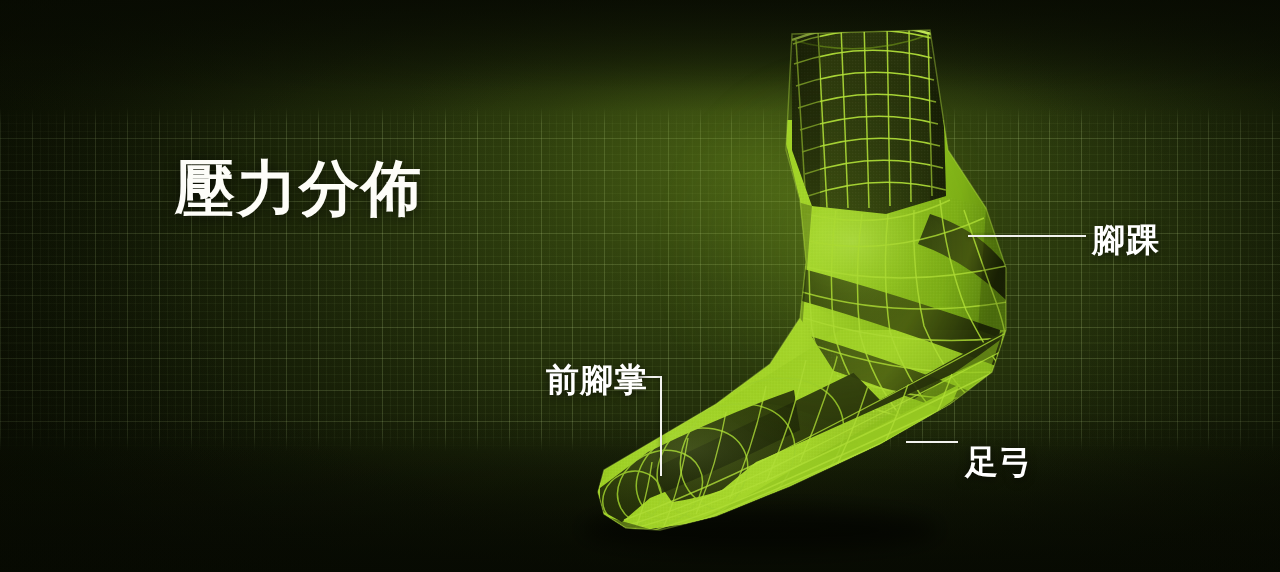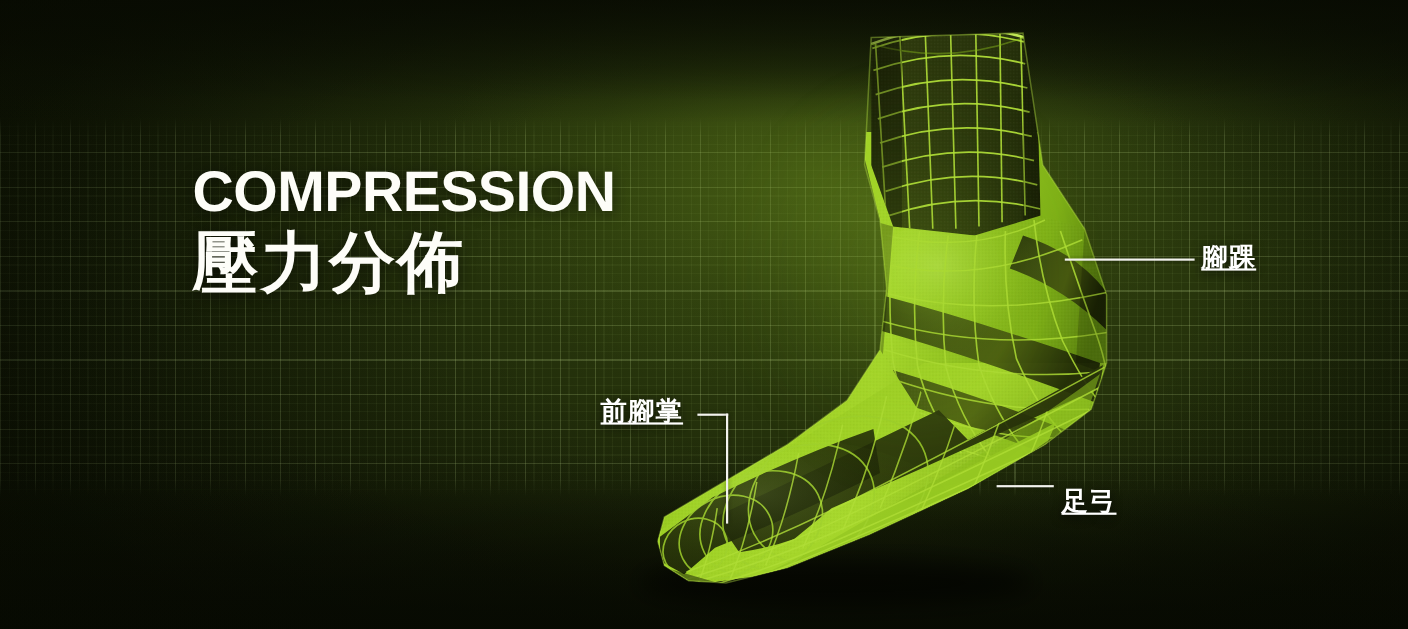--- a/index.html
+++ b/index.html
@@ -91,26 +91,25 @@
     position:absolute;
     left:600px;top:10px;width:460px;height:540px;
     background:radial-gradient(ellipse 50% 50% at 50% 45%, rgba(150,200,40,0.20) 0%, rgba(120,165,30,0.07) 45%, rgba(0,0,0,0) 72%);
     filter:blur(14px);
   }
 
   
   .callout{position:absolute;z-index:8;}
   .callout-label{
     color:#ffffff;
-    font-size:24px;
+    font-size:33px;
     font-weight:700;
     letter-spacing:1px;
     white-space:nowrap;
     text-shadow:0 2px 10px rgba(0,0,0,0.6);
-    text-decoration:underline;
   }
   .lead-h{
     position:absolute;
     height:2px;
     background:#f2f2ee;
     box-shadow:0 0 4px rgba(0,0,0,0.4);
   }
   .lead-v{
     position:absolute;
     width:2px;
@@ -362,21 +361,20 @@
 
       <path d="M792,34 L930,30 L948,150 L986,208 L1006,268 L1006,330
                L992,372 L950,404 L880,444 L790,486 L716,516
                L660,530 L626,528 L604,514 L598,492 L604,470
                L648,444 L716,404 L770,364 L800,318 L806,262
                L800,200 L786,150 Z" fill="none" stroke="rgba(190,235,70,0.38)" stroke-width="1.4"></path>
     </svg>
   </div>
 
   <div class="headline">
-    <div class="hl-en">COMPRESSION</div>
     <div class="hl-cjk">壓力分佈</div>
   </div>
 
   <div class="callout" id="callout-ankle">
     <div class="lead-h"></div>
     <div class="callout-label">腳踝</div>
   </div>
 
   <div class="callout" id="callout-arch">
     <div class="lead-h"></div>

